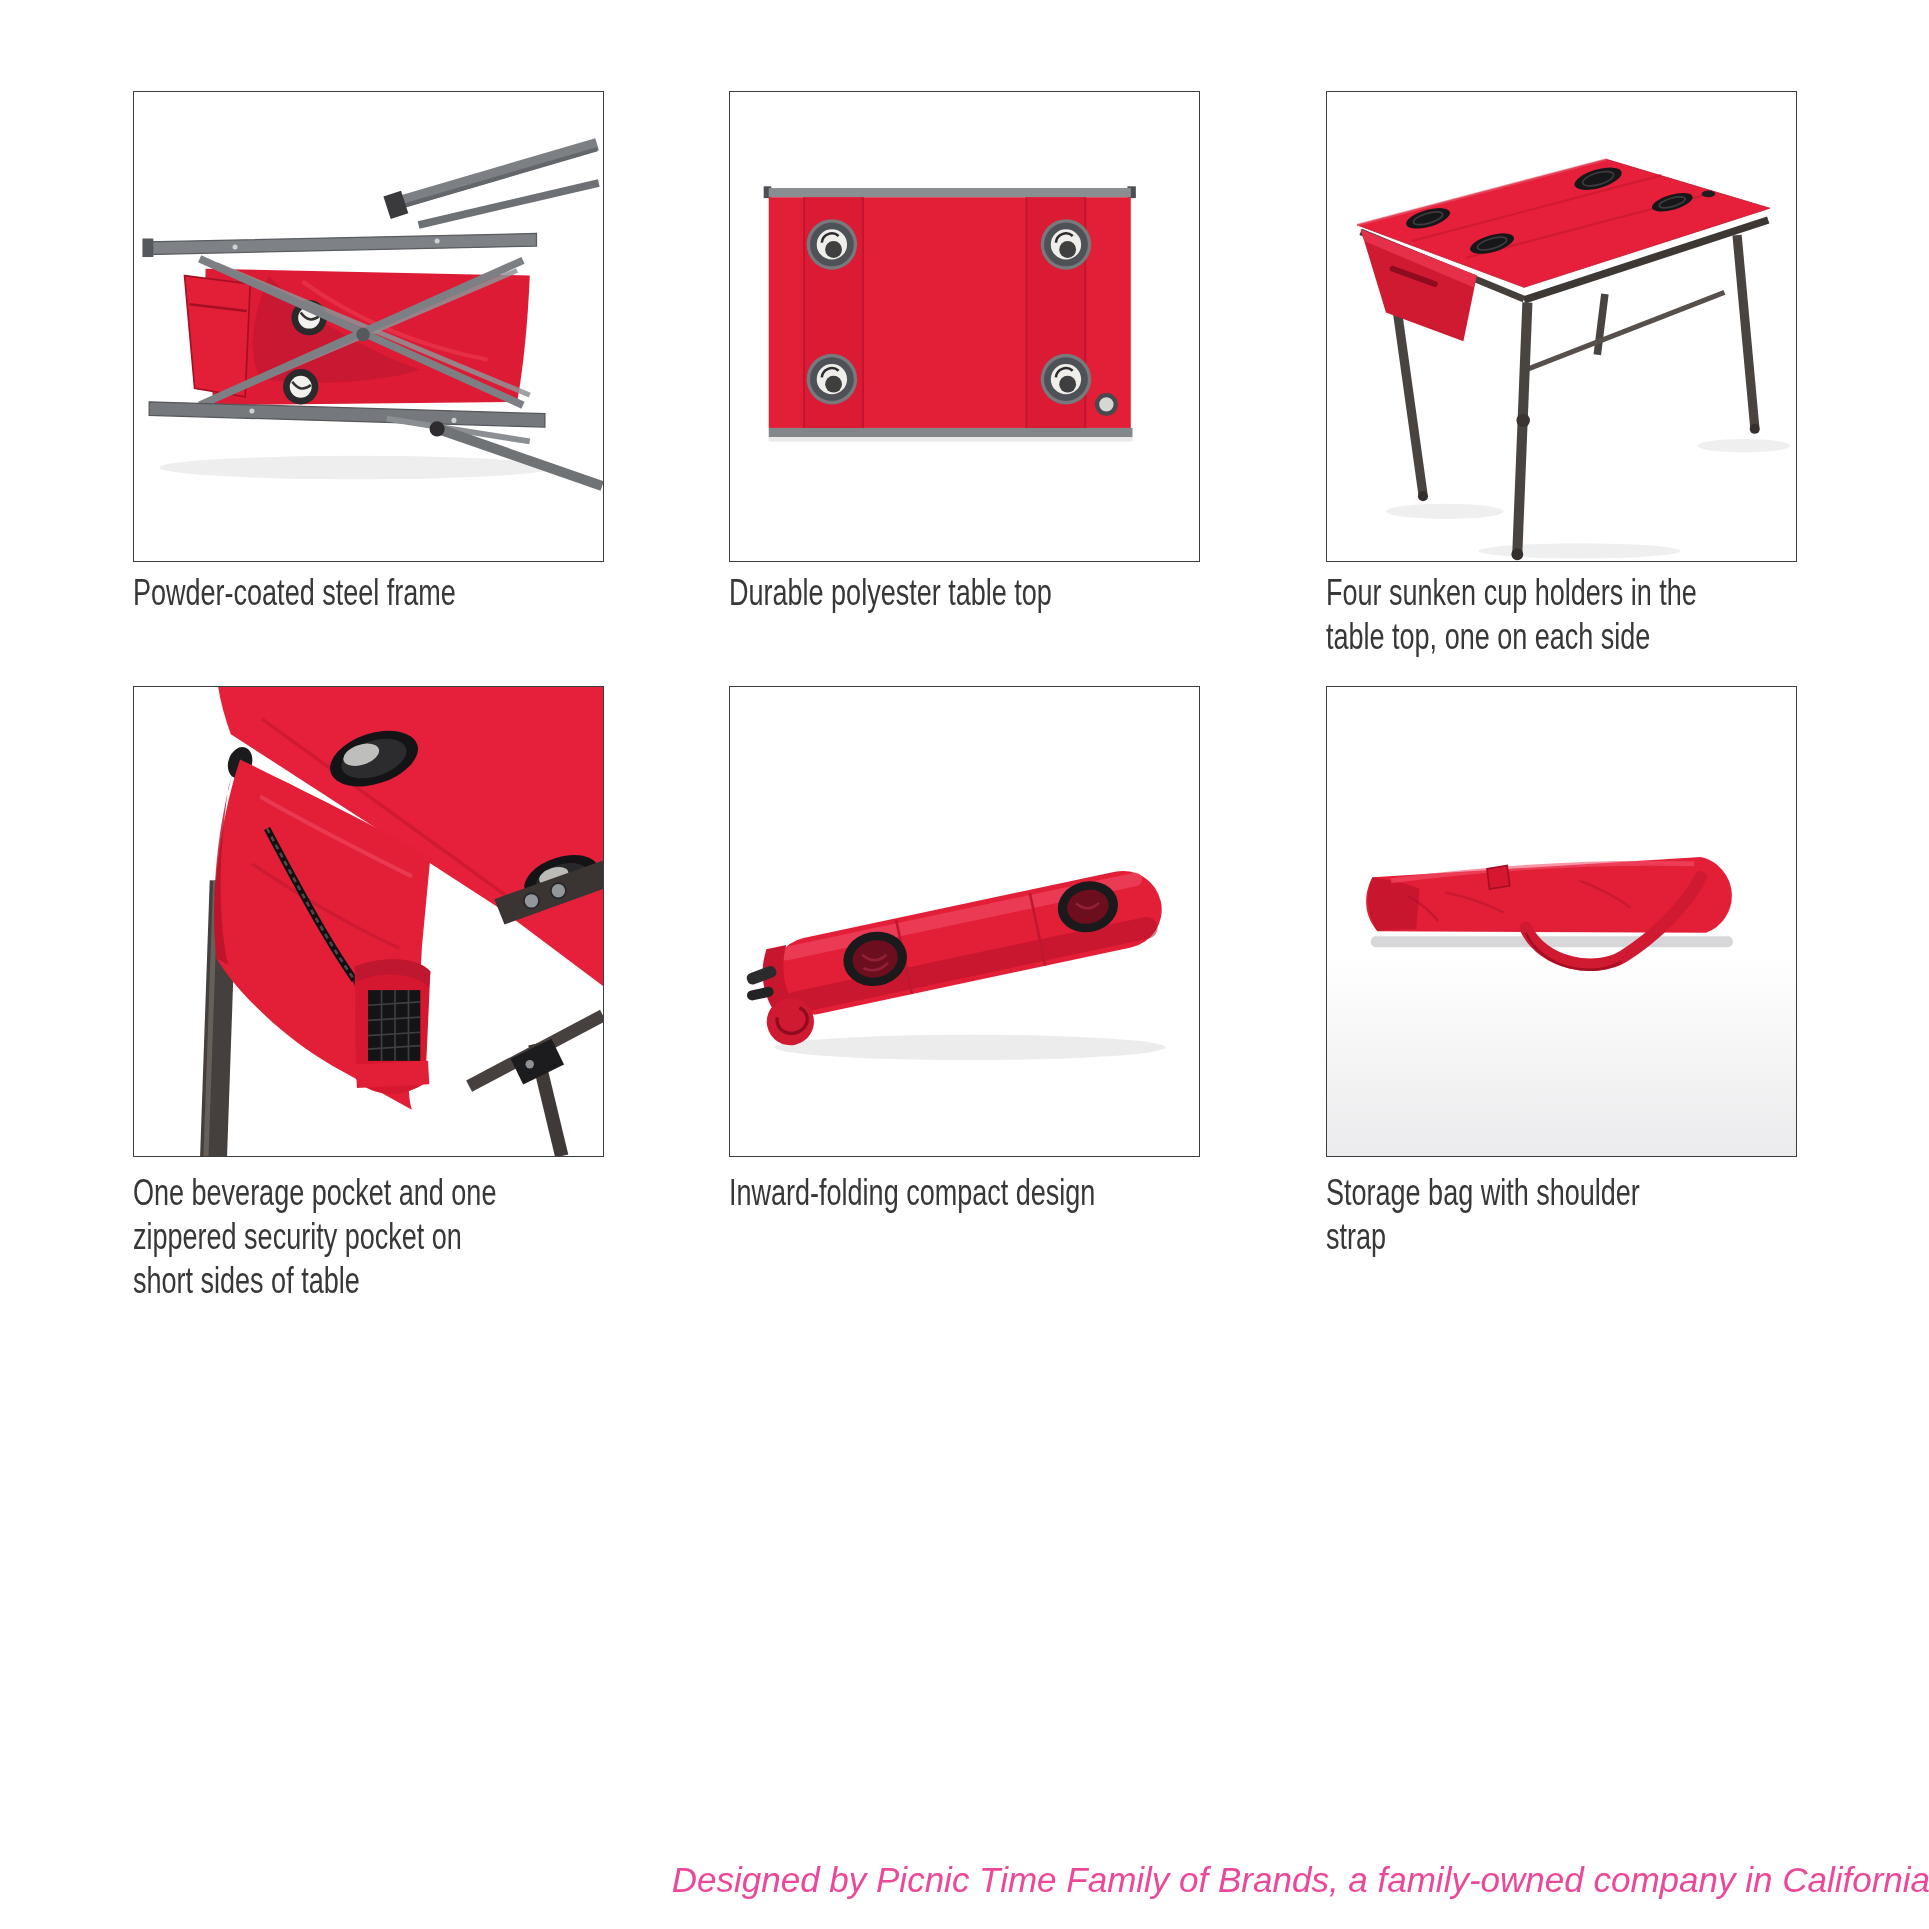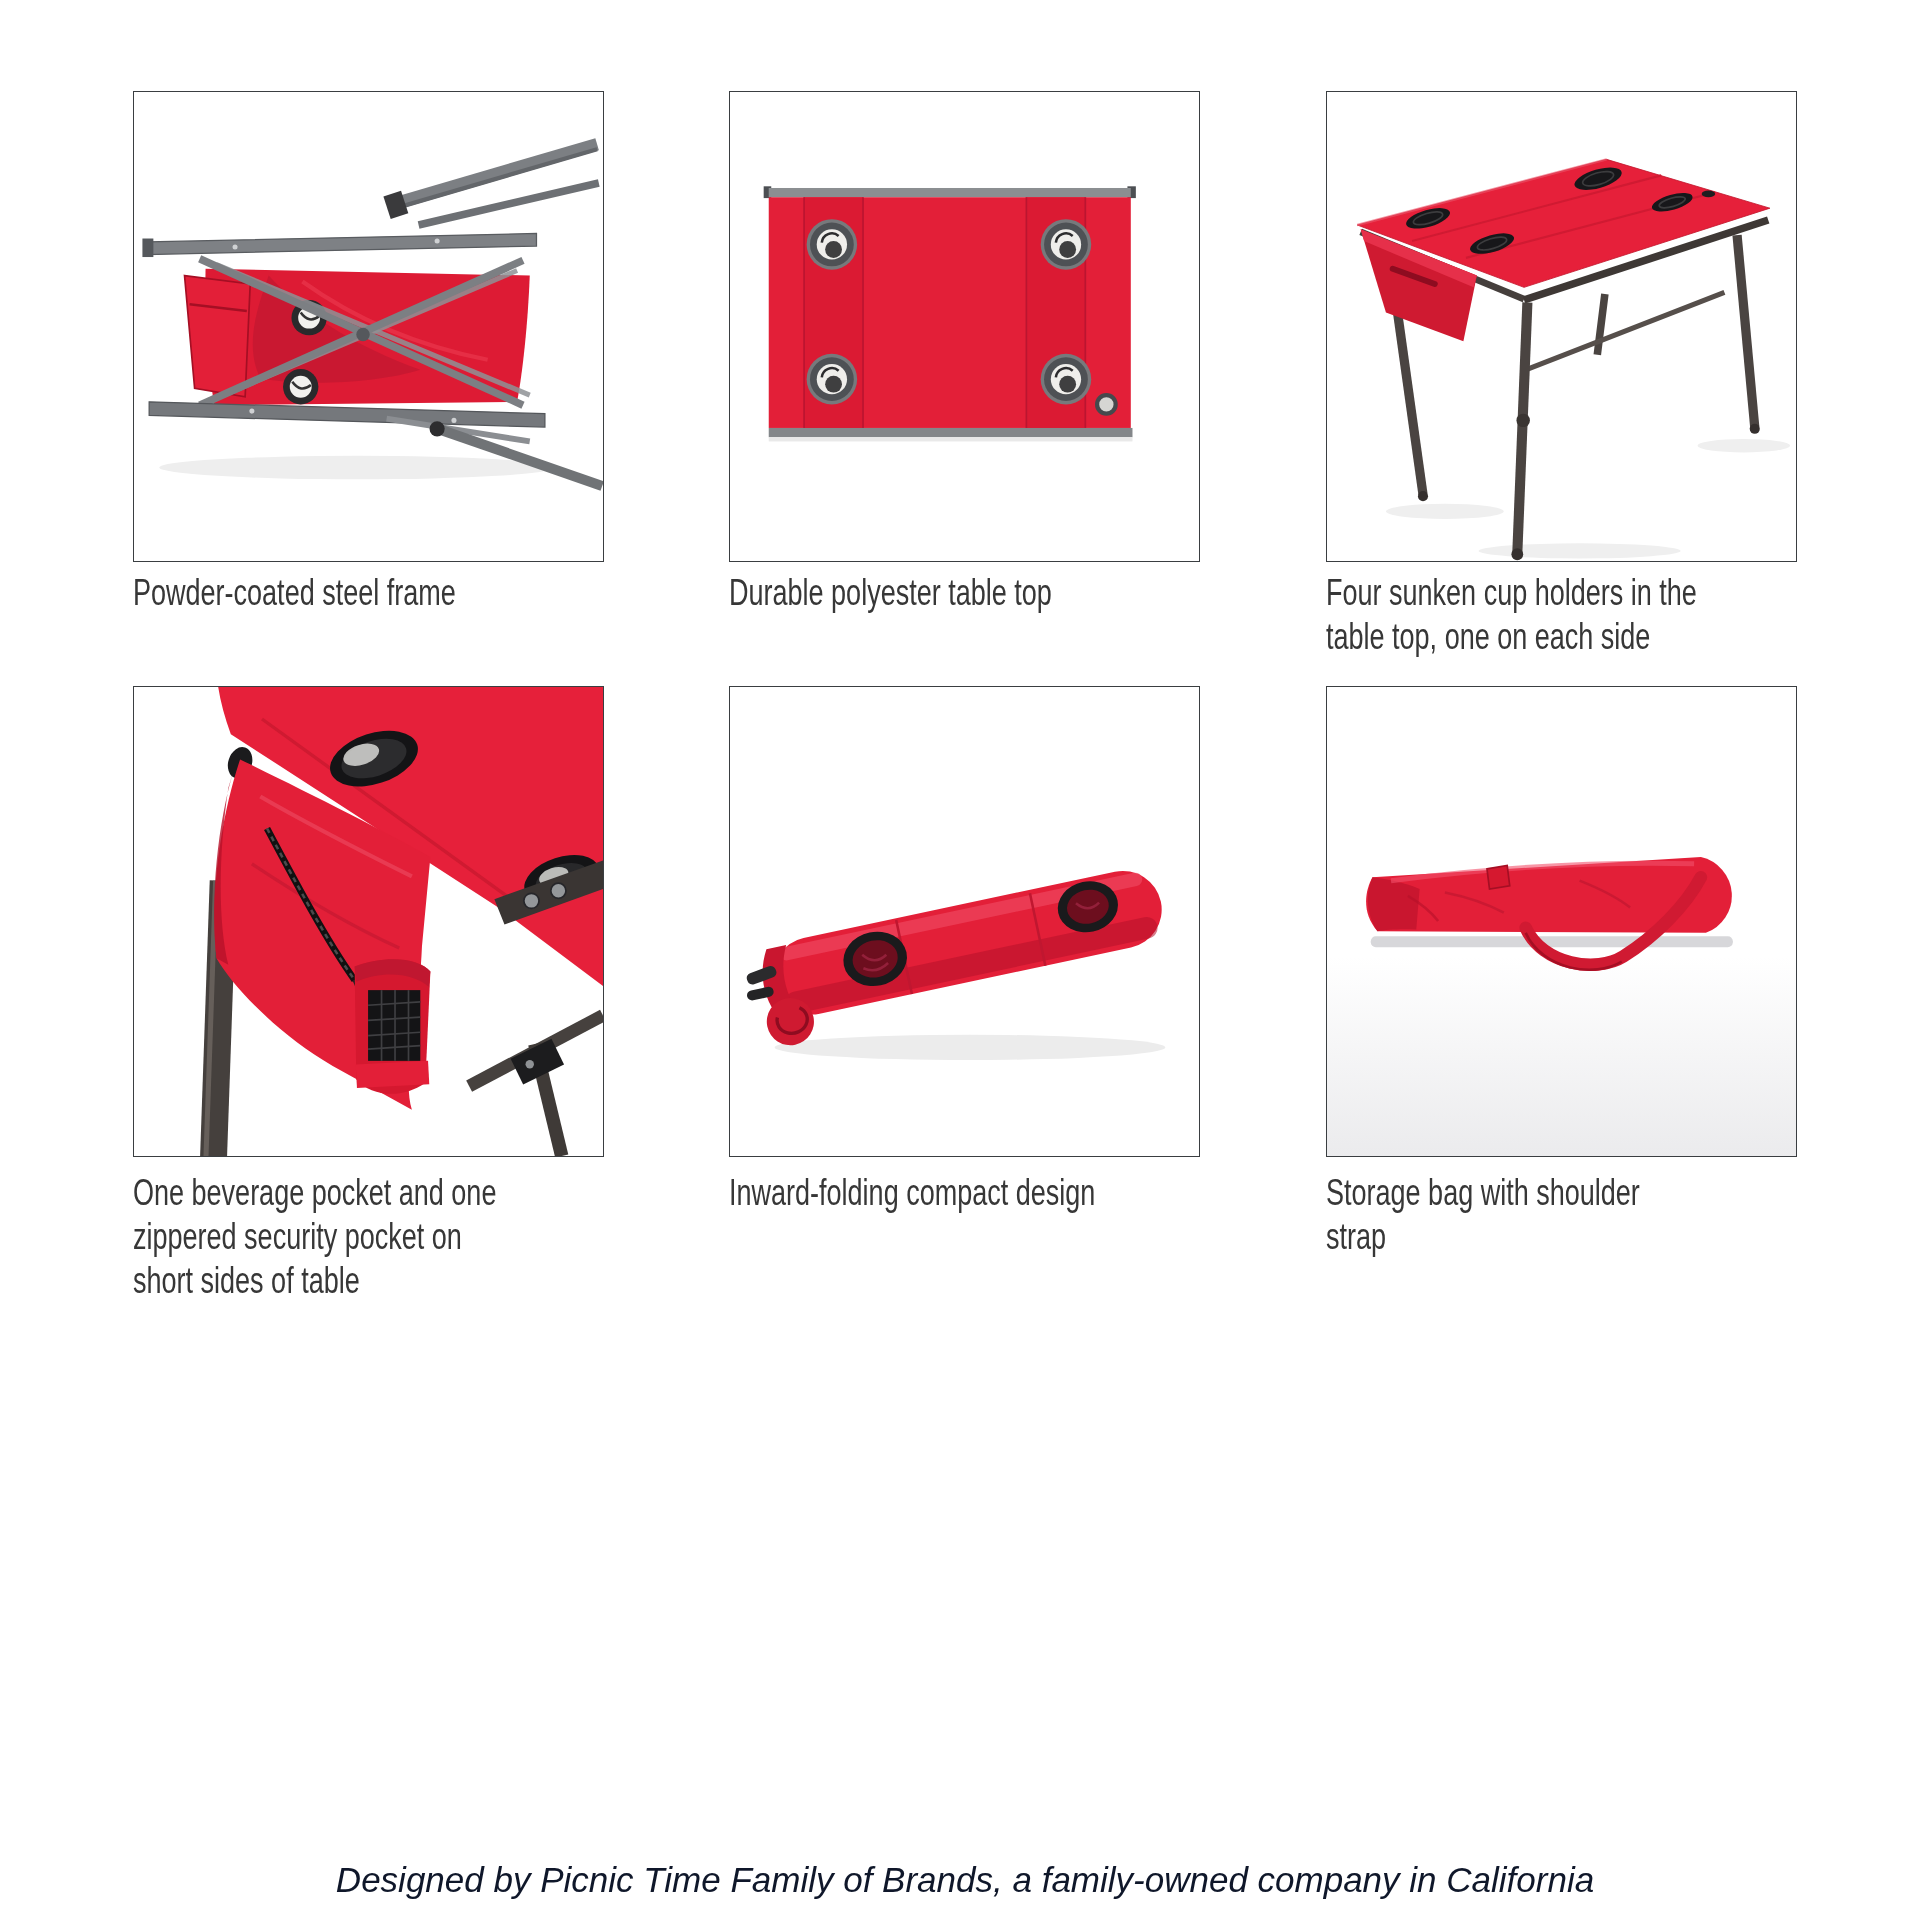--- a/index.html
+++ b/index.html
@@ -27,25 +27,25 @@
     color:#373737;
     letter-spacing:0px;
     white-space:pre-line;
     transform:scaleX(0.73);
     transform-origin:0 0;
   }
   .footer{
     position:absolute;
     left:0;top:1859px;
     width:1930px;
-    text-align:center;
+    text-align:right;
     font-size:35px;
     line-height:42px;
     font-style:italic;
-    color:#0f172a;
+    color:#ec4899;
   }
   
   .r1{top:91px;} .r2{top:686px;}
   .c1{left:133px;} .c2{left:729px;} .c3{left:1326px;}
   .cap-r1{top:571px;} .cap-r2{top:1171px;}
 </style>
 </head>
 <body>
 
 <div class="cell r1 c1">

